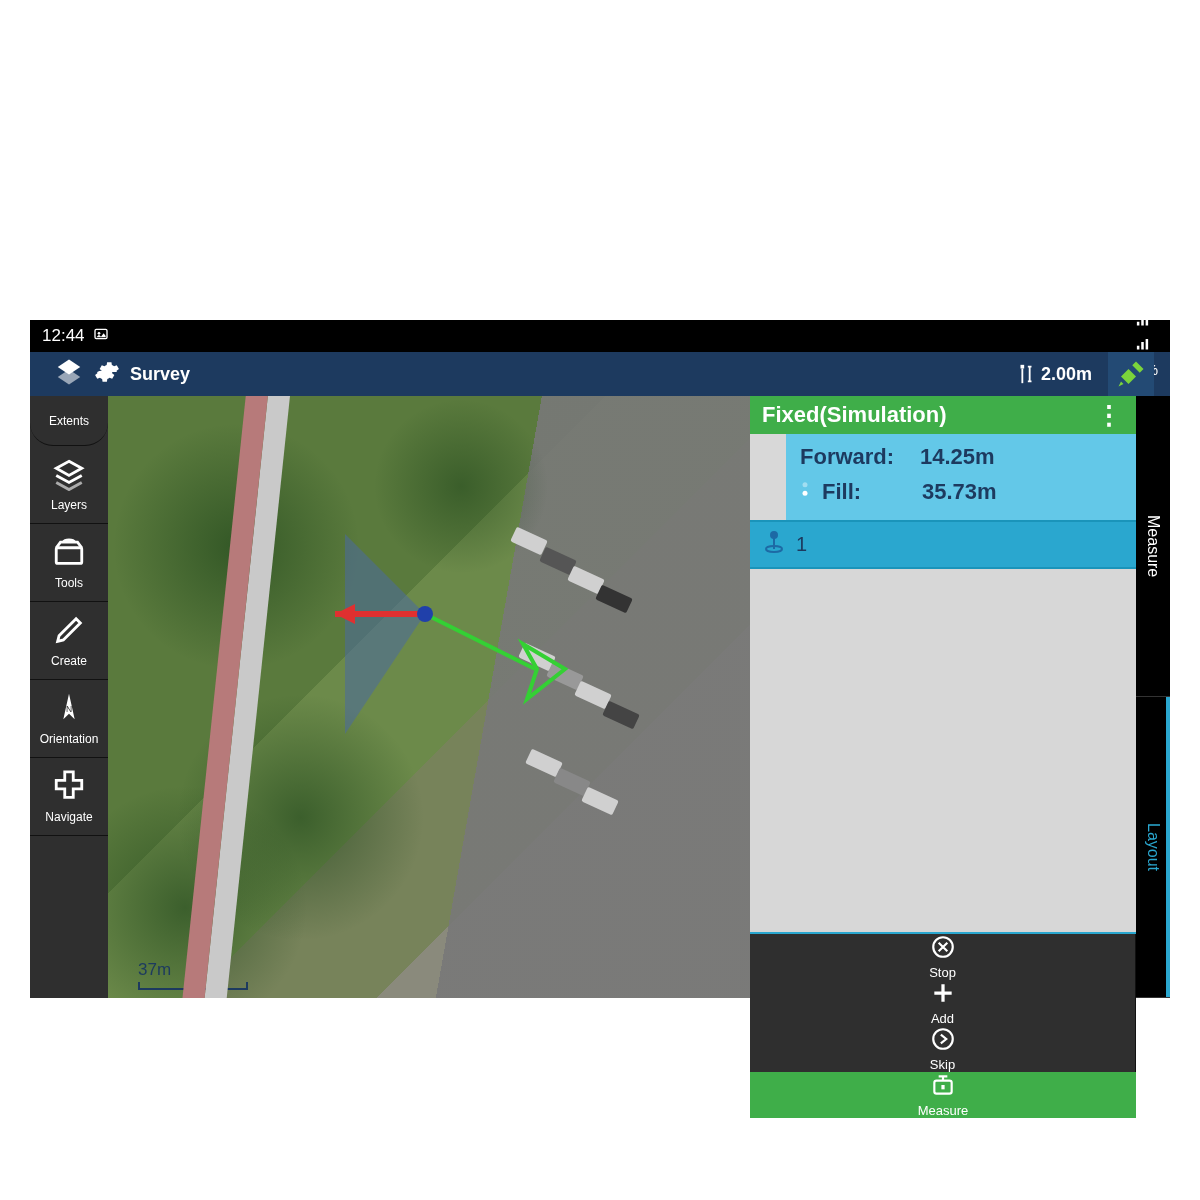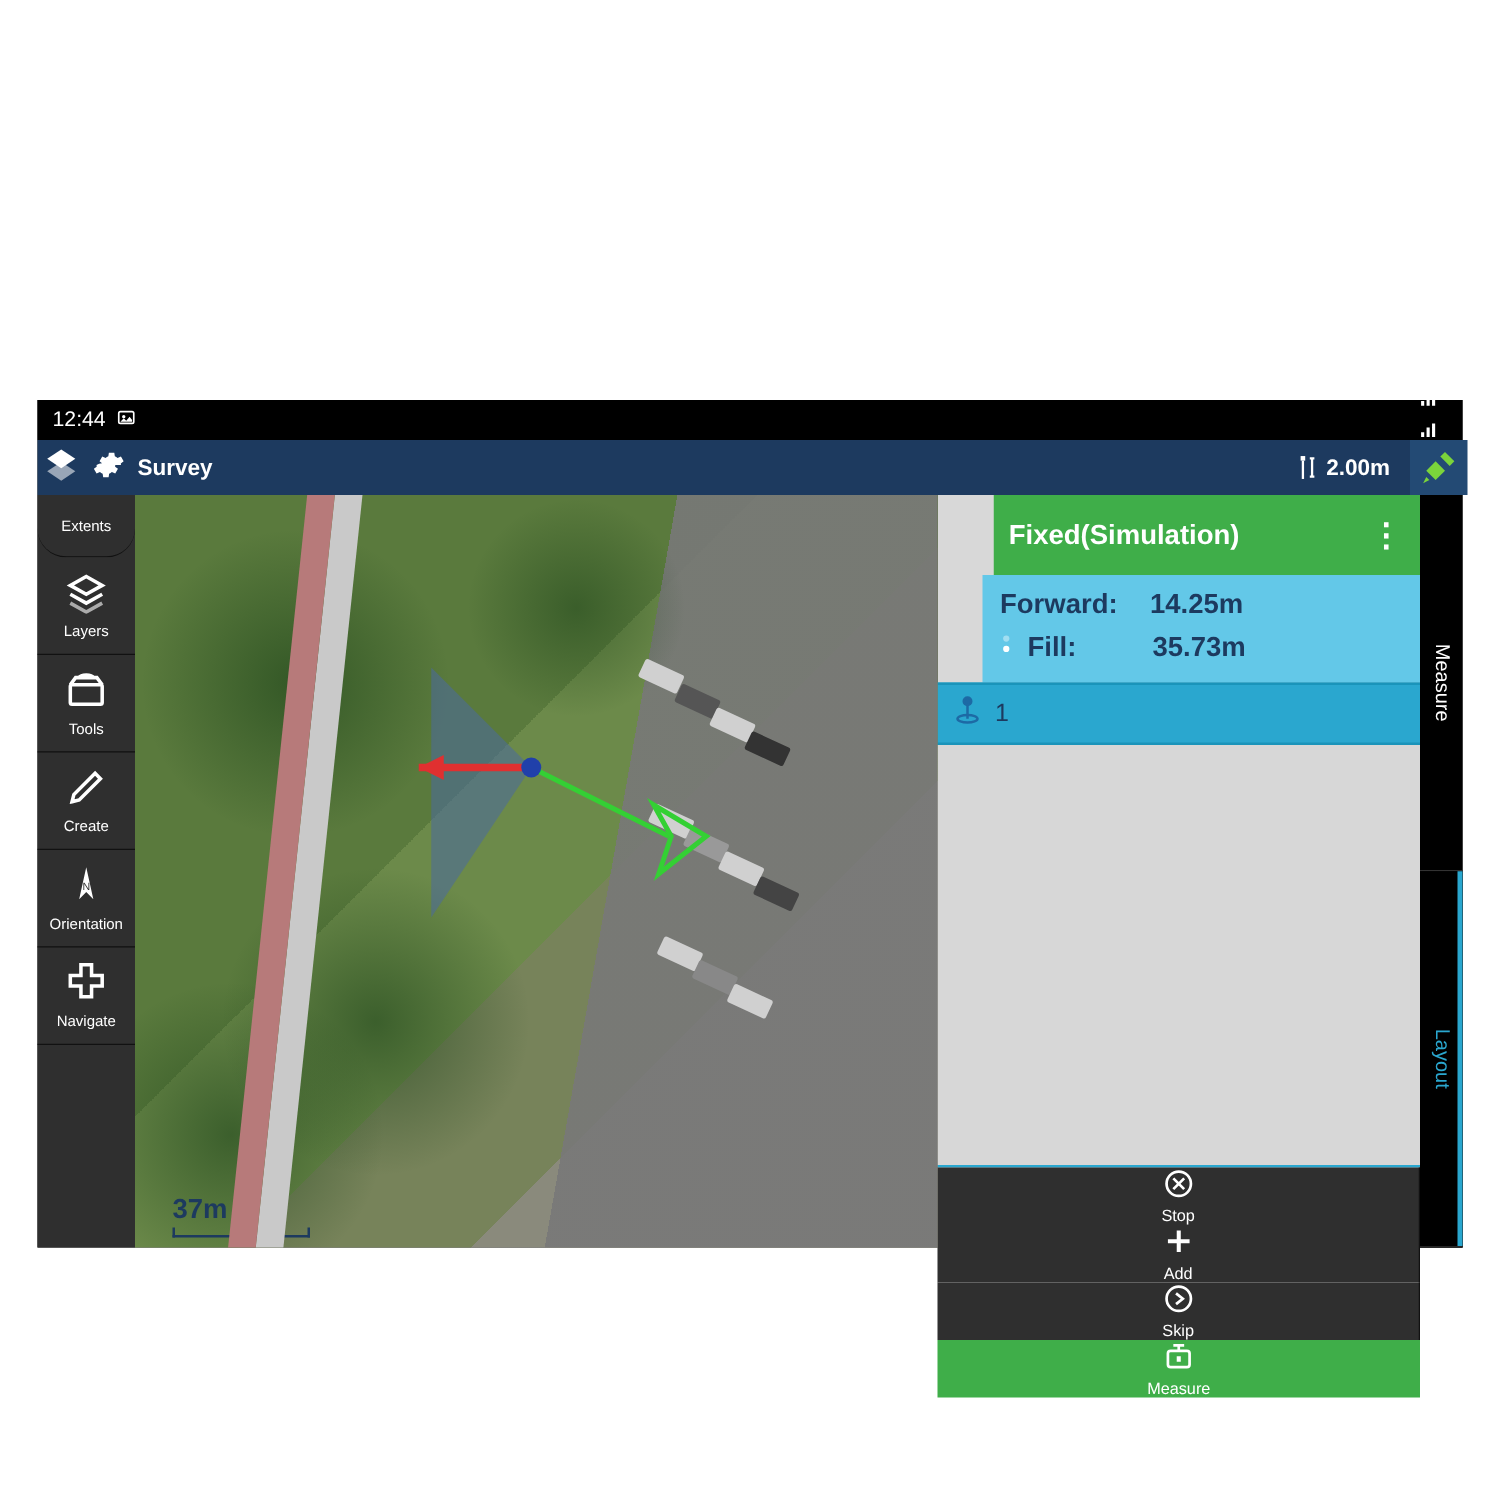--- a/index.html
+++ b/index.html
@@ -3,21 +3,21 @@
 <meta charset="utf-8">
 <style>
   *{box-sizing:border-box;margin:0;padding:0;font-family:Arial,Helvetica,sans-serif;}
   html,body{width:1200px;height:1200px;background:#fff;}
   .stage{position:absolute;left:30px;top:320px;width:1140px;height:678px;background:#000;}
   
   .status-bar{height:32px;background:#000;color:#fff;display:flex;align-items:center;justify-content:space-between;padding:0 12px;font-size:17px;}
   .status-left{display:flex;align-items:center;gap:8px;}
   .status-right{display:flex;align-items:center;gap:6px;font-size:15px;flex-direction:column;}
   
-  .app-header{height:44px;background:#1d3a5f;display:flex;align-items:center;color:#fff;padding:0 4px;gap:10px;}
+  .app-header{height:44px;background:#1d3a5f;display:flex;align-items:center;color:#fff;padding:0 24px;gap:10px;}
   .app-header .spacer{flex:1;}
   .app-header .ht{font-weight:bold;font-size:18px;}
   .sat-box{width:46px;height:44px;background:#234a74;display:flex;align-items:center;justify-content:center;margin-left:6px;margin-right:-8px;}
   
   .main{position:absolute;top:76px;left:0;right:0;bottom:0;display:flex;}
   
   .left-bar{width:78px;background:#2f2f2f;color:#fff;display:flex;flex-direction:column;}
   .lbtn{flex:0 0 auto;display:flex;flex-direction:column;align-items:center;justify-content:center;gap:4px;height:78px;border-bottom:1px solid #111;font-size:12px;cursor:pointer;}
   .lbtn:first-child{height:50px;border-radius:23px;}
   .lbtn svg{width:34px;height:34px;}
@@ -30,26 +30,26 @@
      radial-gradient(circle at 20% 25%,rgba(20,60,20,.55),transparent 18%),
      radial-gradient(circle at 30% 70%,rgba(20,60,20,.55),transparent 20%),
      radial-gradient(circle at 12% 85%,rgba(20,60,20,.55),transparent 16%),
      radial-gradient(circle at 55% 15%,rgba(20,60,20,.45),transparent 14%),
      linear-gradient(100deg,transparent 0 58%,rgba(120,120,120,.9) 58% 100%);
   }
   .map::after{content:"";position:absolute;left:16%;top:-5%;width:22px;height:120%;background:#b77a7a;transform:rotate(6deg);box-shadow:22px 0 0 #c9c9c9;}
   .cars{position:absolute;right:4%;top:10%;width:55%;height:80%;}
   .cars div{position:absolute;width:34px;height:16px;background:#d0d0d0;border-radius:2px;}
   .arrow-overlay{position:absolute;left:26%;top:18%;width:300px;height:260px;}
-  .scale{position:absolute;left:30px;bottom:8px;color:#1d3a5f;font-weight:bold;font-size:22px;}
+  .scale{position:absolute;left:30px;bottom:8px;color:#1d3a5f;font-weight:normal;font-size:17px;}
   .scale .bar{width:110px;height:8px;border:2px solid #1d3a5f;border-top:none;margin-top:2px;}
   
   .right{width:420px;display:flex;}
   .panel{flex:1;display:flex;flex-direction:column;background:#d8d8d8;}
-  .p-head{background:#3fae49;color:#fff;display:flex;align-items:center;justify-content:space-between;padding:19px 12px;font-size:22px;font-weight:bold;margin-left:45px;}
+  .p-head{background:#3fae49;color:#fff;display:flex;align-items:center;justify-content:space-between;padding:6px 12px;font-size:22px;font-weight:bold;}
   .p-vals{background:#63c8e8;padding:6px 14px 10px;font-size:22px;font-weight:bold;color:#1d3a5f;margin-left:36px;}
   .p-vals .row{display:flex;align-items:center;gap:10px;padding:4px 0;}
   .p-vals .lbl{min-width:110px;}
   .p-item{background:#2aa7cf;color:#1d3a5f;display:flex;align-items:center;gap:10px;padding:8px 12px;font-size:20px;border-top:2px solid #1a94ba;border-bottom:2px solid #1a94ba;}
   .p-fill{flex:1;background:#d7d7d7;}
   .p-actions{display:flex;height:66px;border-top:2px solid #2aa7cf;flex-direction:column;}
   .abtn{flex:1;background:#2f2f2f;color:#fff;display:flex;flex-direction:column;align-items:center;justify-content:center;gap:2px;font-size:13px;border-right:1px solid #111;cursor:pointer;}
   .abtn:last-child{background:#3fae49;flex:1.3;border-right:none;}
   .abtn svg{width:26px;height:26px;}
   

